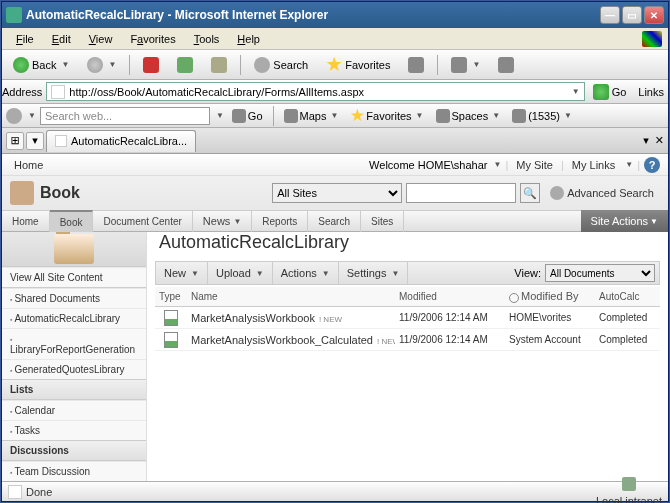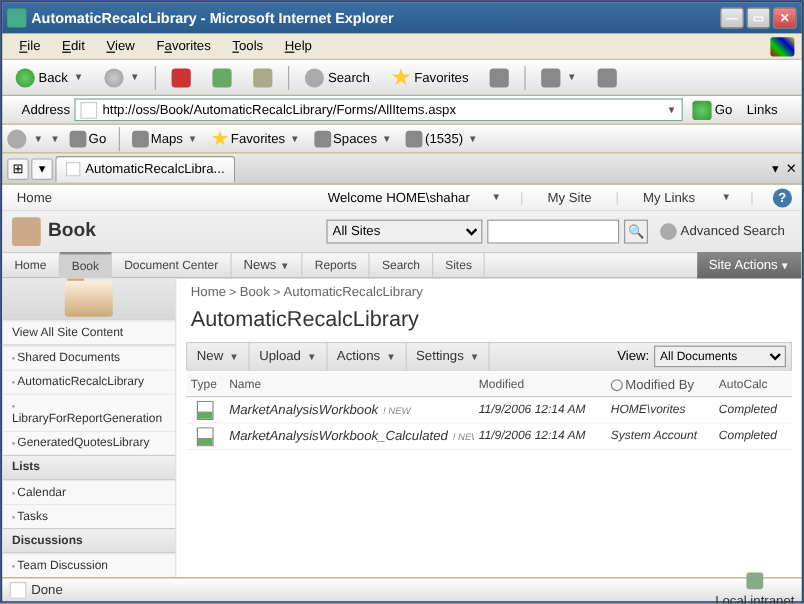--- a/index.html
+++ b/index.html
@@ -1,17 +1,17 @@
 <!DOCTYPE html>
 <html><head>
 <meta charset="utf-8">
 <style>
 * { margin:0; padding:0; box-sizing:border-box; font-family:"Tahoma","Segoe UI",sans-serif; font-size:11px; }
 body { background:#3b5998; width:670px; height:503px; overflow:hidden; }
-.window { background:#fde047; border:1px solid #0a246a; width:668px; height:501px; margin:1px; display:flex; flex-direction:column;justify-content:flex-end; }
+.window { background:#84cc16; border:1px solid #0a246a; width:668px; height:501px; margin:1px; display:flex; flex-direction:column;justify-content:flex-end; }
 .titlebar { height:26px; background:linear-gradient(#3a6ea5,#2a5a8a); display:flex; align-items:center; padding:0 4px; color:#fff; font-weight:bold; }
 .titlebar-icon { width:16px; height:16px; margin-right:4px; background:#4a8; border-radius:2px; }
 .titlebar-text { flex:1; font-size:12px; }
 .titlebar-btns { display:flex; gap:2px; }
 .tbtn { width:20px; height:18px; background:linear-gradient(#e8e8e8,#c8c8c8); border:1px solid #888; border-radius:3px; display:flex; align-items:center; justify-content:center; font-size:10px; cursor:pointer; }
 .tbtn.close { background:linear-gradient(#e88,#c44); color:#fff; }
 .menubar { height:22px; background:#ece9d8; display:flex; align-items:center; padding:0 6px; gap:2px; border-bottom:1px solid #c0c0c0; }
 .menu-item { padding:2px 8px; cursor:pointer; }
 .menu-item u { text-decoration:underline; }
 .menubar .flag { margin-left:auto; width:20px; height:16px; background:linear-gradient(45deg,#c00,#0c0,#00c,#cc0); border-radius:2px; }
@@ -21,36 +21,36 @@
 .ico.back { background:radial-gradient(#6c6,#393); }
 .ico.fwd { background:radial-gradient(#ccc,#999); }
 .ico.stop { background:#c33; border-radius:3px; }
 .ico.refresh { background:#6a6; border-radius:3px; }
 .ico.home { background:#aa8; border-radius:3px; }
 .ico.search { background:#aaa; border-radius:50%; }
 .ico.fav { background:#fc3; clip-path:polygon(50% 0,61% 35%,98% 35%,68% 57%,79% 91%,50% 70%,21% 91%,32% 57%,2% 35%,39% 35%); }
 .ico.gen { background:#888; border-radius:3px; }
 .sep { width:1px; height:20px; background:#aaa; margin:0 2px; }
 .drop { font-size:8px; color:#555; margin-left:2px; }
-.addrbar { height:24px; background:linear-gradient(#fefefe,#e0e0e0); border-bottom:1px solid #b0b0b0; display:flex; align-items:center; padding:0 16px; gap:4px; }
+.addrbar { height:24px; background:linear-gradient(#fefefe,#e0e0e0); border-bottom:1px solid #b0b0b0; display:flex; align-items:center; padding:0 0; gap:4px; }
 .addr-input { flex:1; height:19px; border:1px solid #7a9; padding:0 4px; display:flex; align-items:center; background:#fff; }
 .addr-input .pgico { width:14px; height:14px; background:#fff; border:1px solid #ccc; margin-right:4px; }
 .go-btn { display:flex; align-items:center; gap:3px; padding:0 4px; cursor:pointer; }
 .go-btn .ico { width:16px; height:16px; background:radial-gradient(#6c6,#393); border-radius:3px; }
 .searchbar { height:24px; background:linear-gradient(#fefefe,#e0e0e0); border-bottom:1px solid #b0b0b0; display:flex; align-items:center; padding:0 4px; gap:4px; }
 .searchbar .ginput { width:170px; height:18px; border:1px solid #999; background:#fff; padding:0 4px; display:flex; align-items:center; color:#888; }
 .sb-btn { display:flex; align-items:center; gap:2px; padding:0 4px; cursor:pointer; font-size:10px; }
 .tabbar { height:26px; background:linear-gradient(#e8e8e8,#d0d0d0); border-bottom:1px solid #a0a0a0; display:flex; align-items:center; padding:0 4px; gap:2px; }
 .tab-ico { width:18px; height:18px; border:1px solid #aaa; background:#f8f8f8; border-radius:2px; display:flex; align-items:center; justify-content:center; cursor:pointer; }
 .browser-tab { height:22px; background:linear-gradient(#fff,#e8e8e8); border:1px solid #999; border-bottom:none; border-radius:3px 3px 0 0; padding:0 8px; display:flex; align-items:center; gap:4px; cursor:pointer; max-width:160px; }
 .browser-tab .pgico { width:12px; height:12px; background:#fff; border:1px solid #ccc; }
 .tabbar-right { margin-left:auto; display:flex; align-items:center; gap:6px; }
 .content { flex:1; display:flex; flex-direction:column; background:#fff; overflow:hidden; }
 .sp-top { height:22px; background:linear-gradient(#fff,#f0f0f0); border-bottom:1px solid #ddd; display:flex; align-items:center; padding:0 8px; font-size:10px; }
-.sp-top .right { margin-left:auto; display:flex; align-items:center; gap:16px; }
+.sp-top .right { margin-left:auto; display:flex; align-items:center; gap:4px; }
 .sp-top a { color:#333; cursor:pointer; padding:0 4px; }
 .sp-top .help { width:16px; height:16px; border-radius:50%; background:#47a; color:#fff; display:flex; align-items:center; justify-content:center; font-weight:bold; cursor:pointer; }
 .sp-header { height:34px; background:linear-gradient(#f0f0f0,#e8e8e8); display:flex; align-items:center; padding:0 8px; gap:6px; }
 .sp-logo { width:24px; height:24px; background:#ca8; border-radius:3px; }
 .sp-title { font-size:16px; font-weight:bold; color:#333; }
 .sp-search { margin-left:auto; display:flex; align-items:center; gap:4px; }
 .sp-search select,.sp-search input { height:20px; border:1px solid #999; font-size:11px; }
 .sp-search select { width:130px; }
 .sp-search input { width:110px; }
 .sp-search .mag { width:20px; height:20px; border:1px solid #999; background:#eee; display:flex; align-items:center; justify-content:center; cursor:pointer; }
@@ -76,21 +76,21 @@
 .lt-view { margin-left:auto; display:flex; align-items:center; padding:0 4px; gap:4px; font-size:10px; }
 .lt-view select { height:18px; border:1px solid #999; font-size:10px; width:110px; }
 .table { margin:2px 8px; flex:1; }
 .thead { display:flex; border-bottom:1px solid #ccc; background:#f8f8f8; height:20px; align-items:center; }
 .th { font-size:10px; color:#555; padding:0 4px; cursor:pointer; }
 .th.type { width:32px; }
 .th.name { flex:1; }
 .th.mod { width:110px; }
 .th.by { width:90px; }
 .th.calc { width:65px; }
-.trow { display:flex; height:22px; align-items:center; border-bottom:1px solid #f0f0f0;font-style:italic; }
+.trow { display:flex; height:22px; align-items:center; border-bottom:1px solid #f0f0f0; }
 .td { font-size:10px; padding:0 4px; color:#333; overflow:hidden; white-space:nowrap; }
 .td.type { width:32px; display:flex; align-items:center; justify-content:center; }
 .doc-ico { width:14px; height:16px; background:#fff; border:1px solid #888; position:relative; }
 .doc-ico:after { content:""; position:absolute; bottom:0; left:0; right:0; height:6px; background:#6a6; }
 .td.name { flex:1; cursor:pointer; }
 .td.name .new { color:#888; font-size:8px; margin-left:4px; }
 .td.mod { width:110px; }
 .td.by { width:90px; cursor:pointer; }
 .td.calc { width:65px; }
 .radio { width:10px; height:10px; border:1px solid #888; border-radius:50%; display:inline-block; margin-right:2px; vertical-align:middle; }
@@ -175,20 +175,23 @@
     <div class="go-btn">
         <span class="ico"></span>
         <span>Go</span>
       </div>
     <span style="padding:0 4px;cursor:pointer">Links</span>
   </div>
 
   <div class="searchbar">
     <span class="ico search" style="width:16px;height:16px"></span>
       <span class="drop">▼</span>
+    <div class="ginput">
+        <span>Search web...</span>
+      </div>
     <span class="drop">▼</span>
     <div class="sb-btn">
         <span class="ico gen" style="width:14px;height:14px"></span>
         <span>Go</span>
       </div>
     <div class="sep"></div>
     <div class="sb-btn">
         <span class="ico gen" style="width:14px;height:14px"></span>
         <span>Maps</span>
         <span class="drop">▼</span>
@@ -282,25 +285,20 @@
         <div class="ln-row item">GeneratedQuotesLibrary</div>
         <div class="ln-row hdr">Lists</div>
         <div class="ln-row item">Calendar</div>
         <div class="ln-row item">Tasks</div>
         <div class="ln-row hdr">Discussions</div>
         <div class="ln-row item">Team Discussion</div>
 
       </div>
 
       <div class="maincol">
-        <div class="breadcrumb">
-          <a>Home</a> &gt;
-          <a>Book</a> &gt;
-          <span>AutomaticRecalcLibrary</span>
-        </div>
         <div class="libtitle">AutomaticRecalcLibrary</div>
 
         <div class="lib-toolbar">
           <div class="lt-btn">
               <span>New</span>
               <span class="drop">▼</span>
             </div>
           <div class="lt-btn">
               <span>Upload</span>
               <span class="drop">▼</span>

